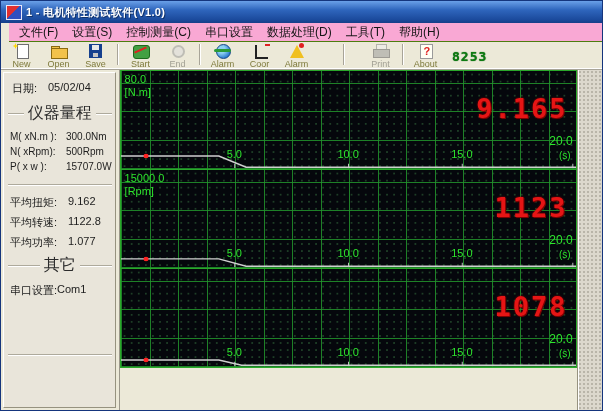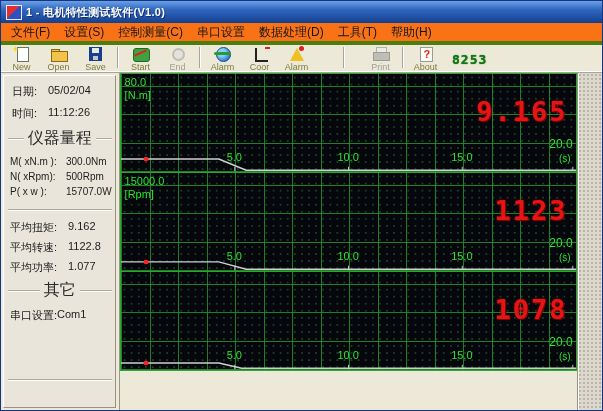--- a/index.html
+++ b/index.html
@@ -9,21 +9,21 @@
   
   .titlebar{height:22px;flex:0 0 22px;display:flex;align-items:center;gap:4px;padding:0 5px;
     background:linear-gradient(180deg,#6aa0e8 0%,#2f66bd 40%,#1b4a9c 85%,#163f88 100%);}
   .appicon{width:14px;height:13px;border:1px solid #e8e8f8;
     background:linear-gradient(135deg,#e03030 0 45%,#3050c0 45% 100%);}
   .wtitle{color:#fff;font-weight:bold;font-size:11px;letter-spacing:.3px;
     text-shadow:1px 1px 0 #103068;white-space:nowrap;}
 
   
   .menubar{height:18px;flex:0 0 18px;display:flex;align-items:center;padding-left:3px;
-    background:#f97316;border-bottom:4px solid #4d7c0f;font-size:12px;}
+    background:#f9a8d4;border-bottom:1px solid #4d7c0f;font-size:12px;margin-left:8px;}
   .mitem{padding:1px 7px;color:#161616;white-space:nowrap;}
 
   
   .toolbar{height:26px;flex:0 0 26px;display:flex;align-items:flex-start;padding:1px 2px 0;
     background:#ece9d8;border-bottom:1px solid #a8a498;box-shadow:inset 0 -1px 0 #fff;}
   .tbtn{width:37px;display:flex;flex-direction:column;align-items:center;gap:1px;
     font-size:9px;line-height:1;color:#7e7a3c;padding-top:1px;}
   .tbtn.disabled{color:#a2a094;}
   .tbtn.disabled .ic{filter:grayscale(1);opacity:.55;}
   .tsep{width:1px;height:21px;background:#a8a498;border-right:1px solid #ffffff;margin:1px 3px 0;}
@@ -201,24 +201,20 @@
     <div class="led">8253</div>
   </div>
 
   <div class="content">
 
     <div class="sidebar">
       <div class="srow">
         <span class="lab">日期:</span>
         <span>05/02/04</span>
       </div>
-      <div class="srow">
-        <span class="lab">时间:</span>
-        <span>11:12:26</span>
-      </div>
       <div class="gdiv">
         <span>仪器量程</span>
       </div>
       <div class="mini">
         <span class="lab">M( xN.m ):</span>
         <span>300.0Nm</span>
       </div>
       <div class="mini">
         <span class="lab">N( xRpm):</span>
         <span>500Rpm</span>

